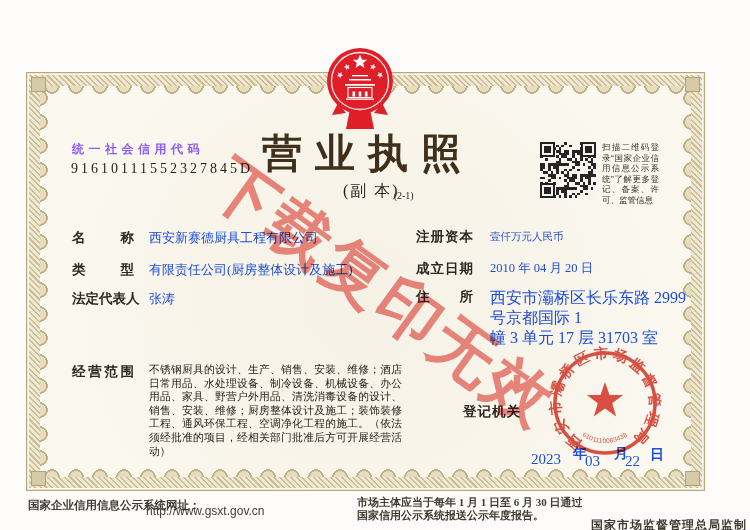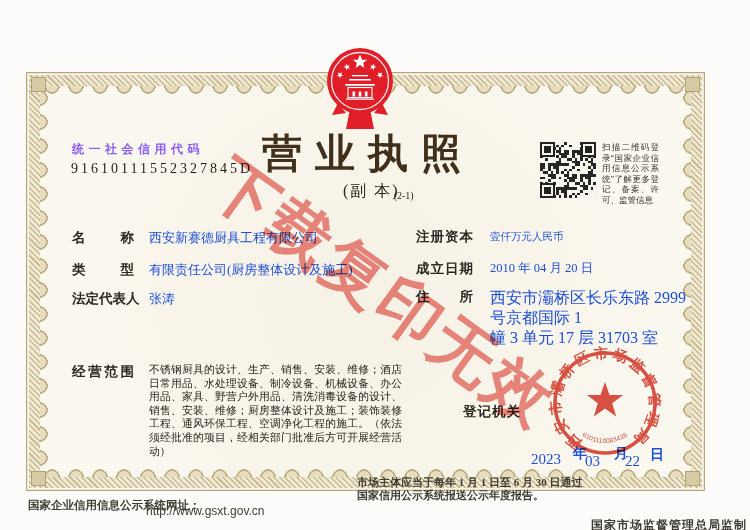--- a/index.html
+++ b/index.html
@@ -87,21 +87,21 @@
   
   .seal{left:546px;top:344px;width:118px;height:118px;z-index:5;opacity:.84;mix-blend-mode:multiply;}
   .watermark{left:244px;top:140px;transform:rotate(35.7deg);transform-origin:0 0;
              font-size:64px;font-weight:700;letter-spacing:3.5px;white-space:nowrap;
              color:rgba(232,104,98,0.78);z-index:4;mix-blend-mode:multiply;}
 
   
   .footer{font-family:"Liberation Serif","DejaVu Serif",serif;color:#3f3c33;z-index:2;}
   .f-left-label{left:28px;top:498px;font-size:11.5px;font-weight:600;}
   .f-left-url{left:146px;top:504px;font-size:12px;font-family:"Liberation Sans","DejaVu Sans",sans-serif;}
-  .f-mid{left:357px;top:476px;font-size:11px;line-height:13px;white-space:pre-line;font-weight:600;}
+  .f-mid{left:357px;top:496px;font-size:11px;line-height:13px;white-space:pre-line;font-weight:600;}
   .f-right{left:591px;top:497px;font-size:12px;font-weight:600;letter-spacing:1px;margin-top:20px;}
 </style>
 </head>
 <body>
 
 <div class="abs cert-bg"></div>
 
 <div class="abs frame">
   <div class="band"></div>
   <div class="sc sct"></div>

